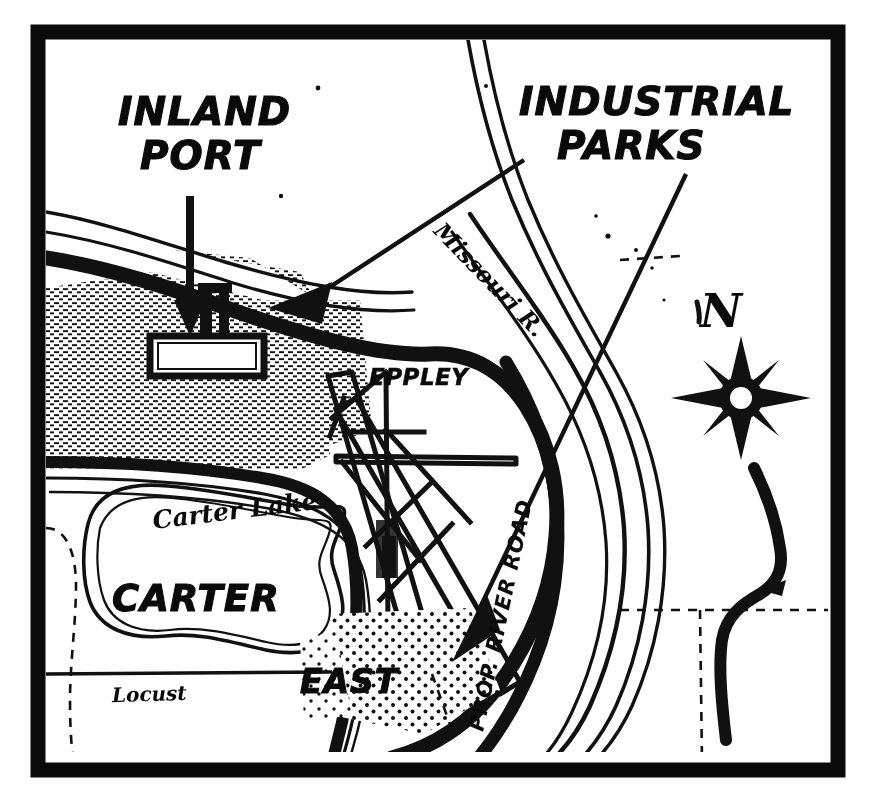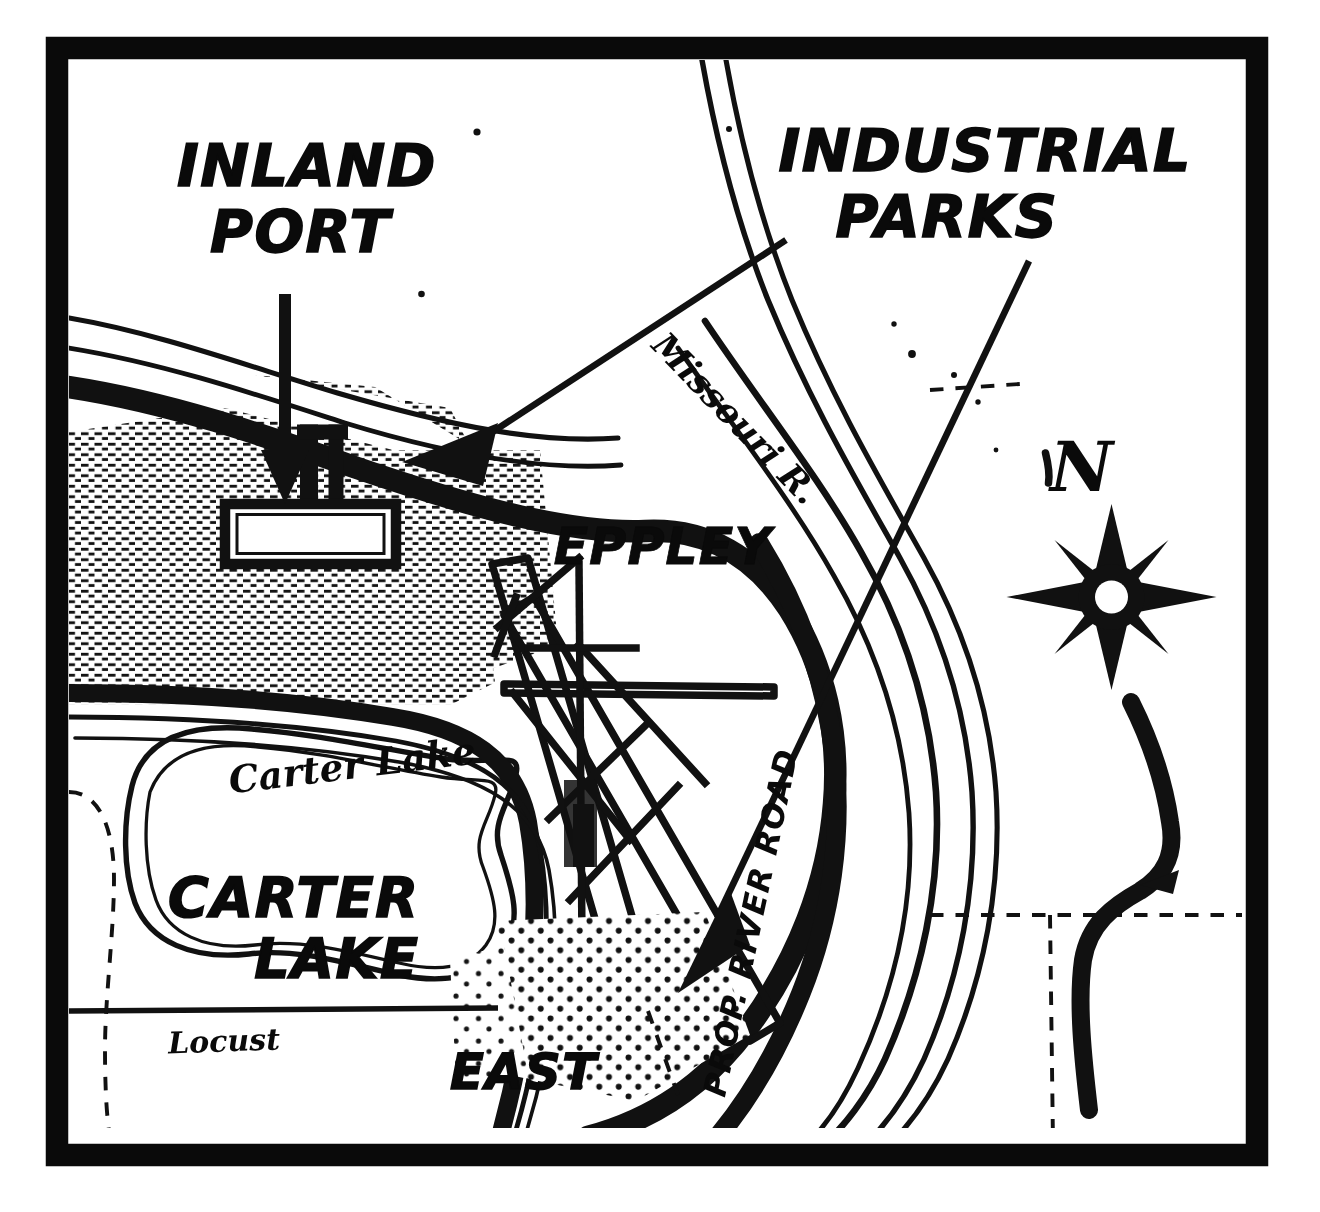--- a/index.html
+++ b/index.html
@@ -35,27 +35,27 @@
     font-family:"DejaVu Serif", serif;
     font-style:italic;font-weight:bold;
   }
 
   #inland-port{left:118px;top:92px;font-size:39px;}
   #inland-port .l2{margin-left:22px;margin-top:5px;}
 
   #industrial-parks{left:519px;top:82px;font-size:39px;}
   #industrial-parks .l2{margin-left:38px;margin-top:5px;}
 
-  #eppley{left:369px;top:348px;font-size:34px;-webkit-text-stroke:0.5px #0a0a0a;}
+  #eppley{left:369px;top:366px;font-size:23px;-webkit-text-stroke:0.5px #0a0a0a;}
   #eppley .l2{margin-left:-2px;margin-top:3px;}
 
   #carter-lake{left:112px;top:580px;font-size:37px;text-align:right;}
   #carter-lake .l2{margin-left:28px;margin-top:4px;}
 
-  #east-omaha{left:300px;top:698px;font-size:33px;}
+  #east-omaha{left:300px;top:665px;font-size:33px;}
   #east-omaha .l2{margin-left:-5px;margin-top:3px;}
 
   #lake-script{left:152px;top:498px;font-size:25px;transform:rotate(-7deg);}
   #locust-label{left:112px;top:684px;font-size:20px;transform:rotate(-2deg);}
 
   #missouri-label{left:447px;top:218px;font-size:23px;transform:rotate(46deg);transform-origin:left top;}
   #prop-river-road{left:487px;top:712px;font-size:21px;transform:rotate(-78deg);transform-origin:left bottom;letter-spacing:1px;}
 
   #north-letter{left:700px;top:288px;font-size:46px;font-family:"DejaVu Serif", serif;font-style:italic;font-weight:bold;}
 </style>
@@ -259,21 +259,20 @@
     <div class="l1">INLAND</div>
     <div class="l2">PORT</div>
   </div>
 
   <div class="lbl lbl-hand" id="eppley">
     <div class="l1">EPPLEY</div>
   </div>
 
   <div class="lbl lbl-bold" id="carter-lake">
     <div class="l1">CARTER</div>
-    <div class="l2">LAKE</div>
   </div>
 
   <div class="lbl lbl-bold" id="east-omaha">
     <div class="l1">EAST</div>
   </div>
 
   <div class="lbl lbl-script" id="lake-script">Carter Lake</div>
 
   <div class="lbl lbl-script" id="locust-label">Locust</div>
 

